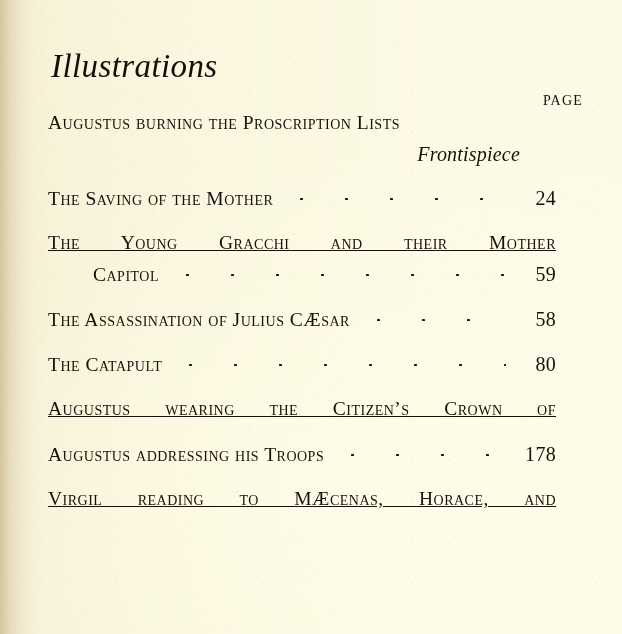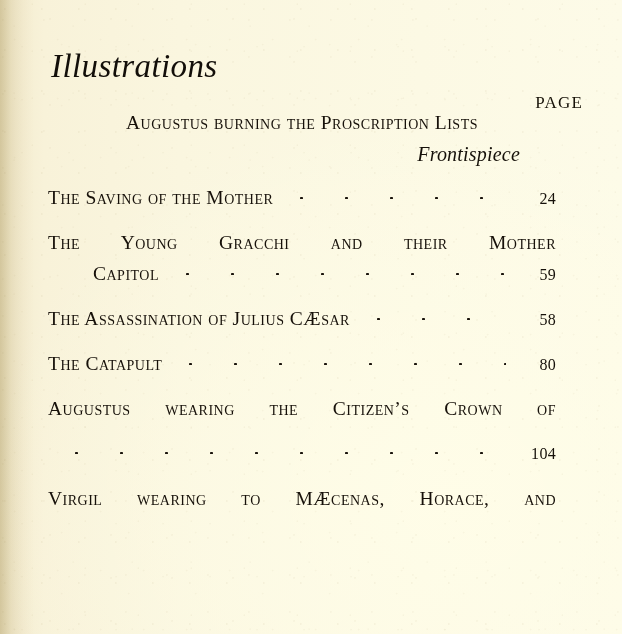--- a/index.html
+++ b/index.html
@@ -68,60 +68,60 @@
     font-size: 33px;
     letter-spacing: .4px;
     color: #120e09;
     white-space: nowrap;
   }
 
   .page-head {
     position: absolute;
     right: 66px;
     top: 93px;
-    font-size: 17px;
+    font-size: 14px;
     font-variant: small-caps;
     letter-spacing: 1.2px;
     color: #171208;
   }
 
   
   .toc {
     position: absolute;
     left: 48px;
     top: 112px;
     width: 508px;
   }
 
   .entry { position: relative; }
 
   .line {
     position: relative;
     display: flex;
     align-items: baseline;
     height: 31px;
-    justify-content: center;
   }
   .line.hang { padding-left: 45px; }
 
   .label {
     font-variant: small-caps;
     font-size: 19.5px;
     letter-spacing: .5px;
     color: #17110a;
     white-space: nowrap;
     flex: 0 0 auto;
   }
   
   .label.spread {
     flex: 1 1 auto;
     display: block;
     text-align: justify;
     text-align-last: justify;
     white-space: normal;
+    text-decoration: underline;
   }
 
   .leader {
     flex: 1 1 auto;
     margin: 0 4px 0 6px;
     position: relative;
     height: 1em;
     overflow: hidden;
   }
   .leader::before {
@@ -133,21 +133,21 @@
     background-image: radial-gradient(circle, #1a140c 1.25px, rgba(0,0,0,0) 1.6px);
     background-size: 45px 2.6px;
     background-repeat: repeat-x;
     background-position: left bottom;
   }
 
   .pageno {
     flex: 0 0 auto;
     width: 46px;
     text-align: right;
-    font-size: 16px;
+    font-size: 20px;
     letter-spacing: .3px;
     color: #16110a;
   }
   .pageno.wordy {
     width: auto;
     font-style: italic;
     font-variant: normal;
     font-size: 20px;
     letter-spacing: .2px;
     padding-right: 36px;
@@ -222,28 +222,29 @@
         </div>
         <div class="spacer"></div>
         <div class="entry">
           <div class="line">
             <span class="label spread">Augustus wearing the Citizen’s Crown of</span>
           </div>
         </div>
         <div class="spacer"></div>
         <div class="entry">
           <div class="line">
-            <span class="leader"></span>
-            <span class="pageno">104</span>
-          </div>
-        </div>
-        <div class="spacer"></div>
-        <div class="entry">
-          <div class="line">
-            <span class="label spread">Virgil wearing to MÆcenas, Horace, and</span>
+            <span class="label">Augustus addressing his Troops</span>
+            <span class="leader"></span>
+            <span class="pageno">178</span>
+          </div>
+        </div>
+        <div class="spacer"></div>
+        <div class="entry">
+          <div class="line">
+            <span class="label spread">Virgil reading to MÆcenas, Horace, and</span>
           </div>
         </div>
         <div class="spacer"></div>
         <div class="spacer"></div>
       </div>
 
   </div>
 </div>
 
 </body></html>

